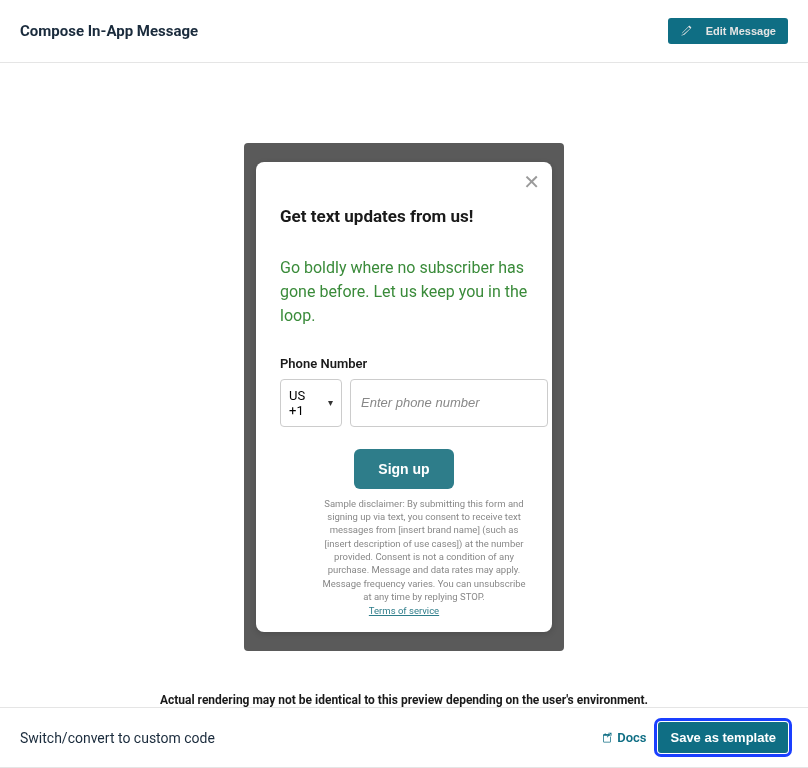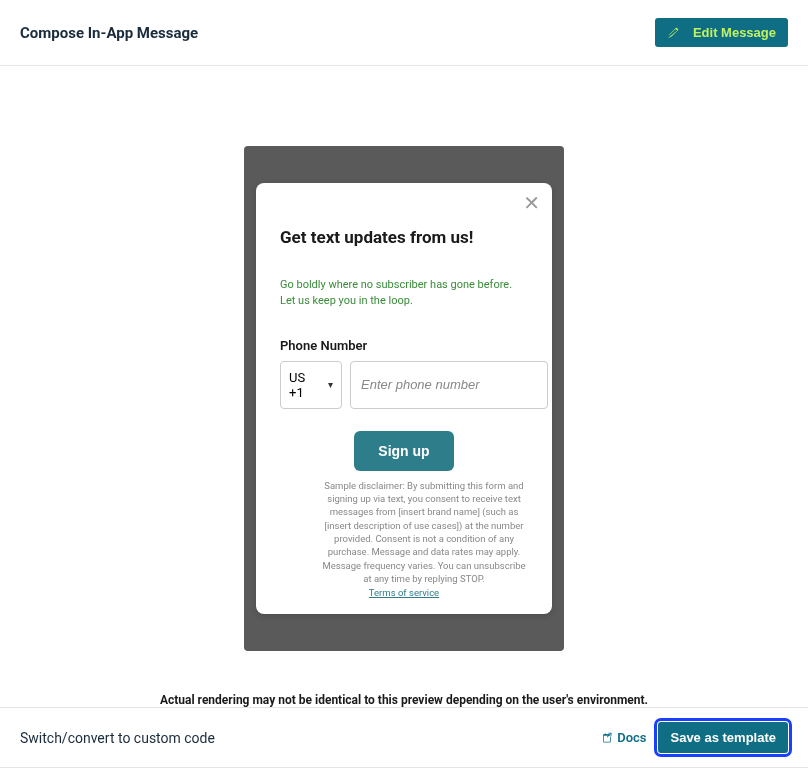--- a/index.html
+++ b/index.html
@@ -22,25 +22,25 @@
       padding: 18px 20px;
       border-bottom: 1px solid #e5e5e5;
     }
     .page-title {
       font-size: 15px;
       font-weight: 700;
       color: #1a2b3c;
     }
     .edit-btn {
       background: #0f6e84;
-      color: #bef264;
+      color: #e5e5e5;
       border: none;
       border-radius: 3px;
       padding: 7px 12px;
-      font-size: 13px;
+      font-size: 11px;
       font-weight: 600;
       display: flex;
       align-items: center;
       gap: 14px;
       cursor: pointer;
     }
     .main {
       flex: 1;
       display: flex;
       flex-direction: column;
@@ -77,21 +77,21 @@
       font-weight: 300;
     }
     .modal-title {
       font-size: 17px;
       font-weight: 700;
       color: #1a1a1a;
       margin-top: 24px;
       margin-bottom: 30px;
     }
     .modal-subtitle {
-      font-size: 11px;
+      font-size: 16px;
       color: #3a8b3a;
       line-height: 1.5;
       margin-bottom: 28px;
     }
     .field-label {
       font-size: 13px;
       font-weight: 600;
       color: #1a1a1a;
       margin-bottom: 8px;
       display: block;

